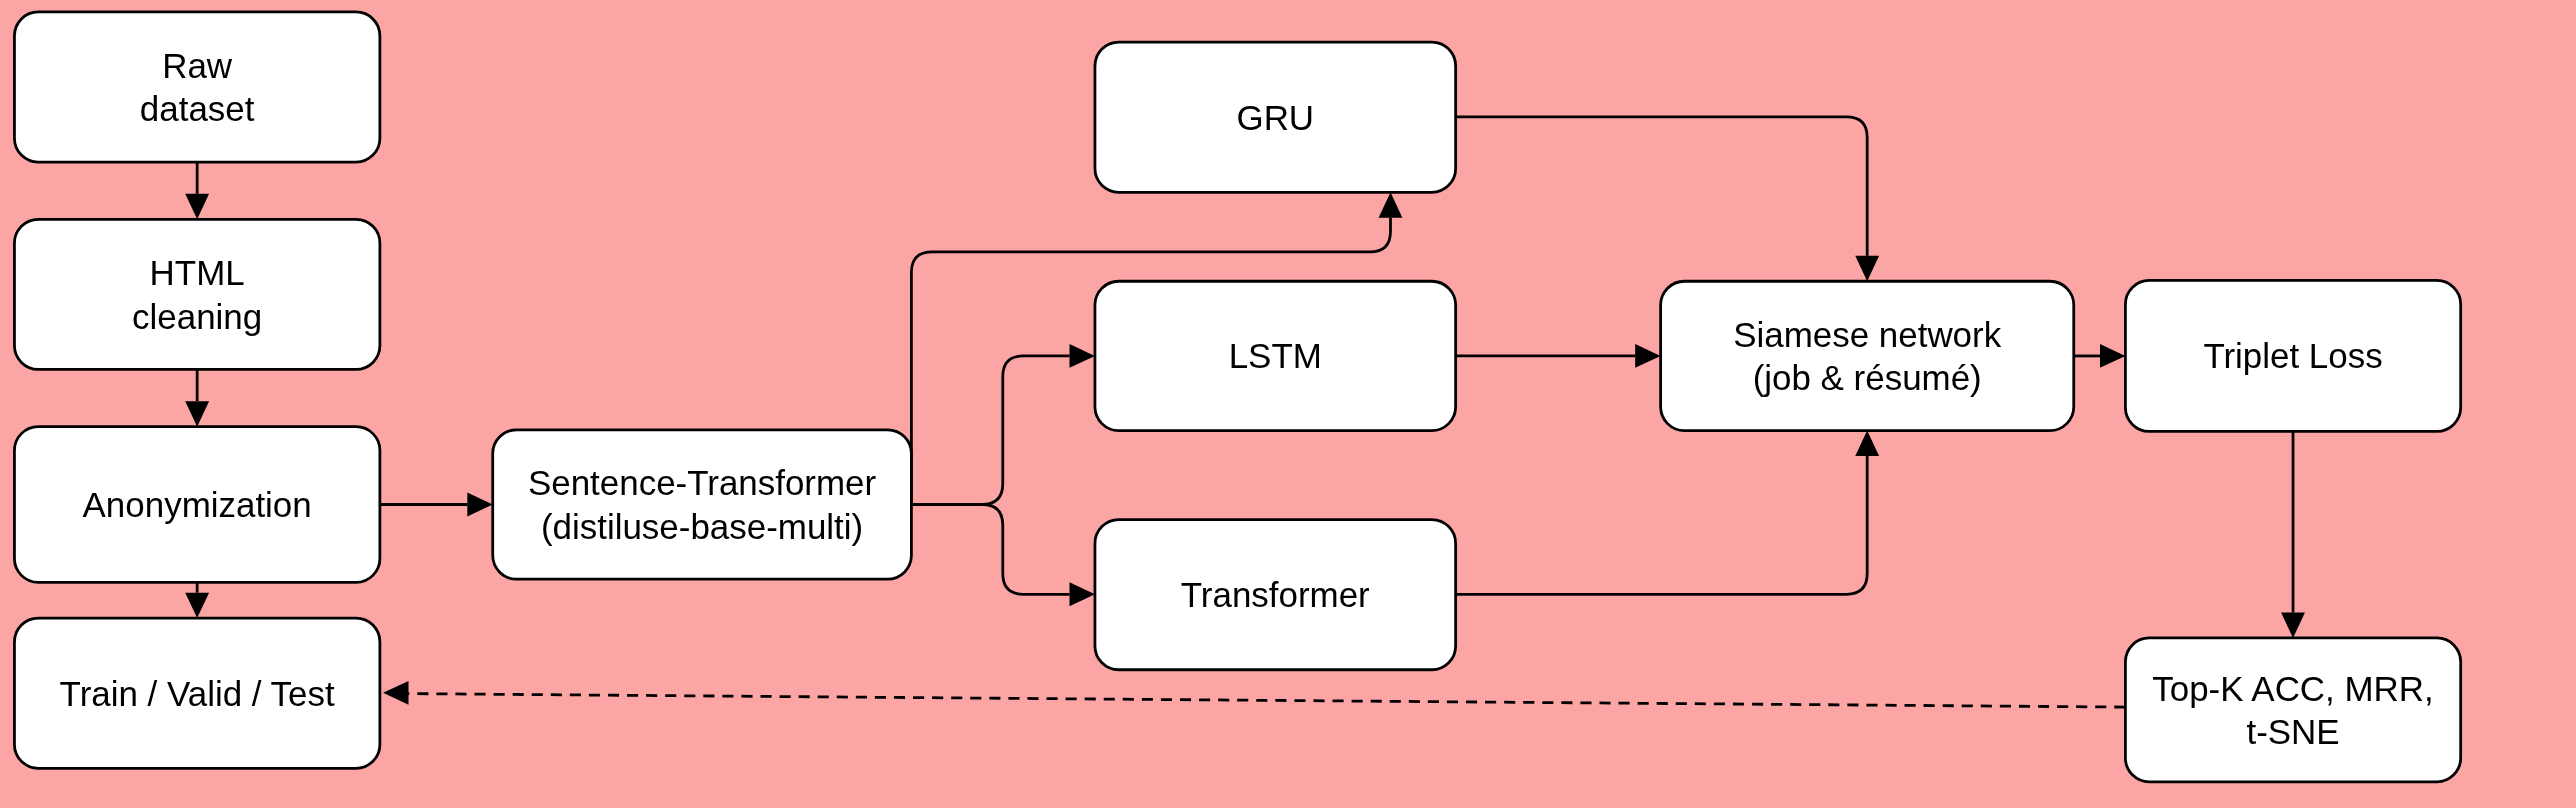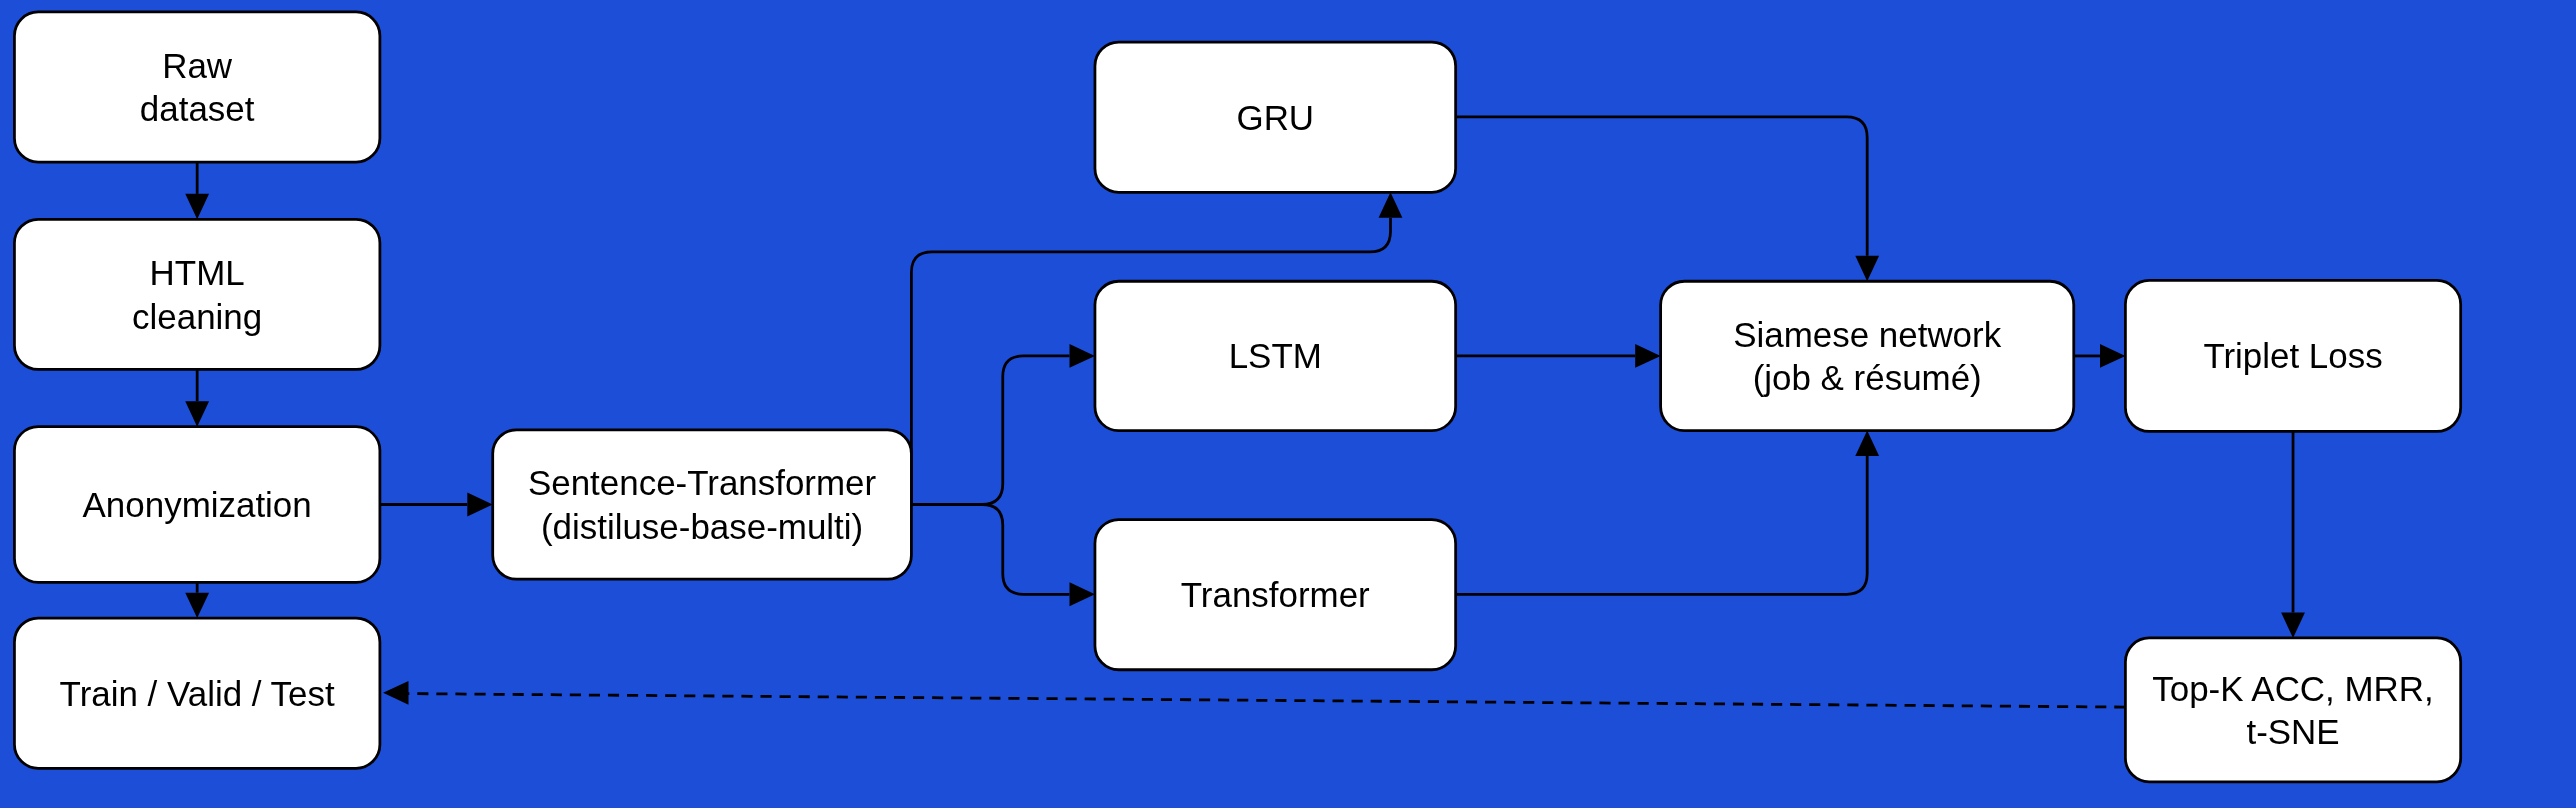--- a/index.html
+++ b/index.html
@@ -5,21 +5,21 @@
   html, body {
     margin: 0;
     padding: 0;
     background: #ffffff;
     font-family: "Liberation Sans", sans-serif;
   }
   .diagram-canvas {
     position: relative;
     width: 2576px;
     height: 808px;
-    background: #1d4ed8;
+    background: #fca5a5;
     overflow: hidden;
     text-align: center;
   }
   .diagram-canvas svg {
     position: absolute;
     left: 0;
     top: 0;
     display: block;
   }
   .flow-node-box {

